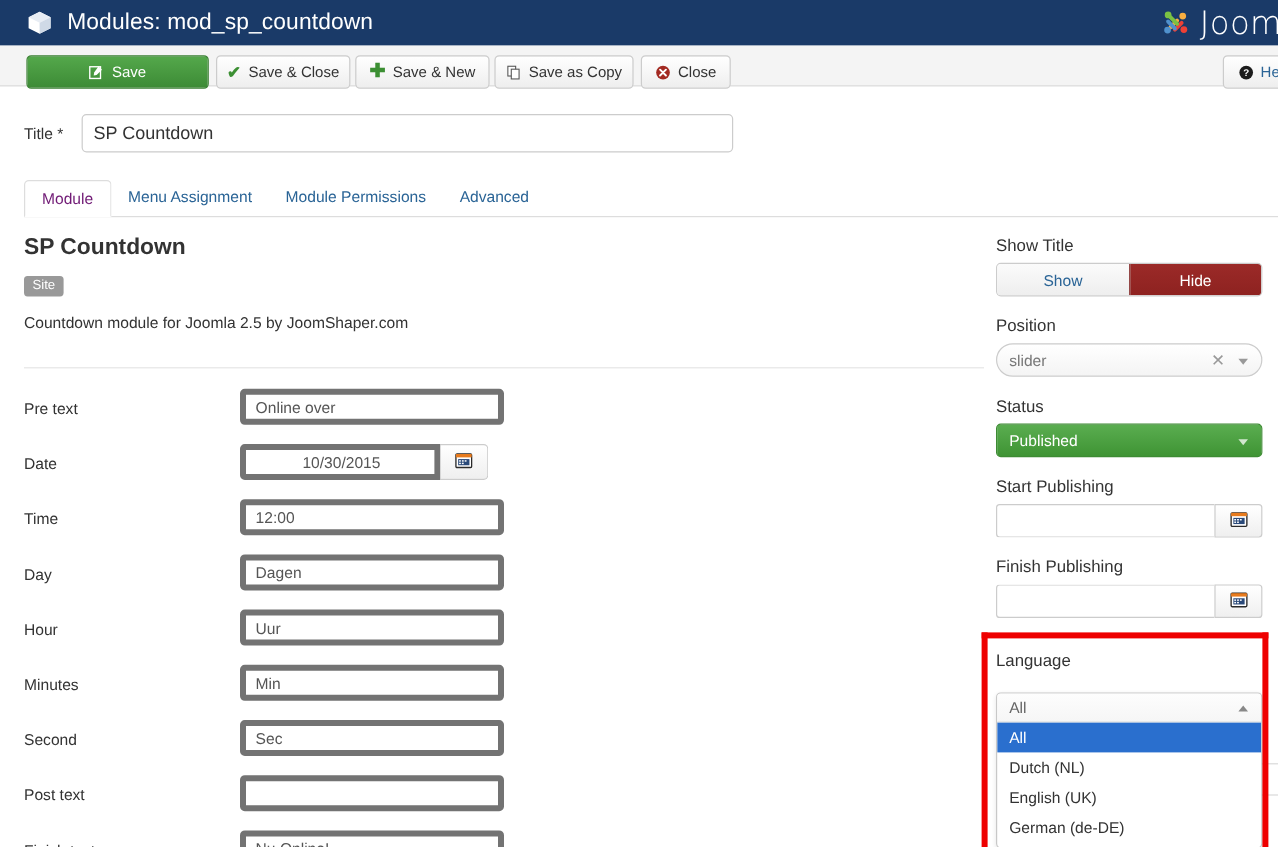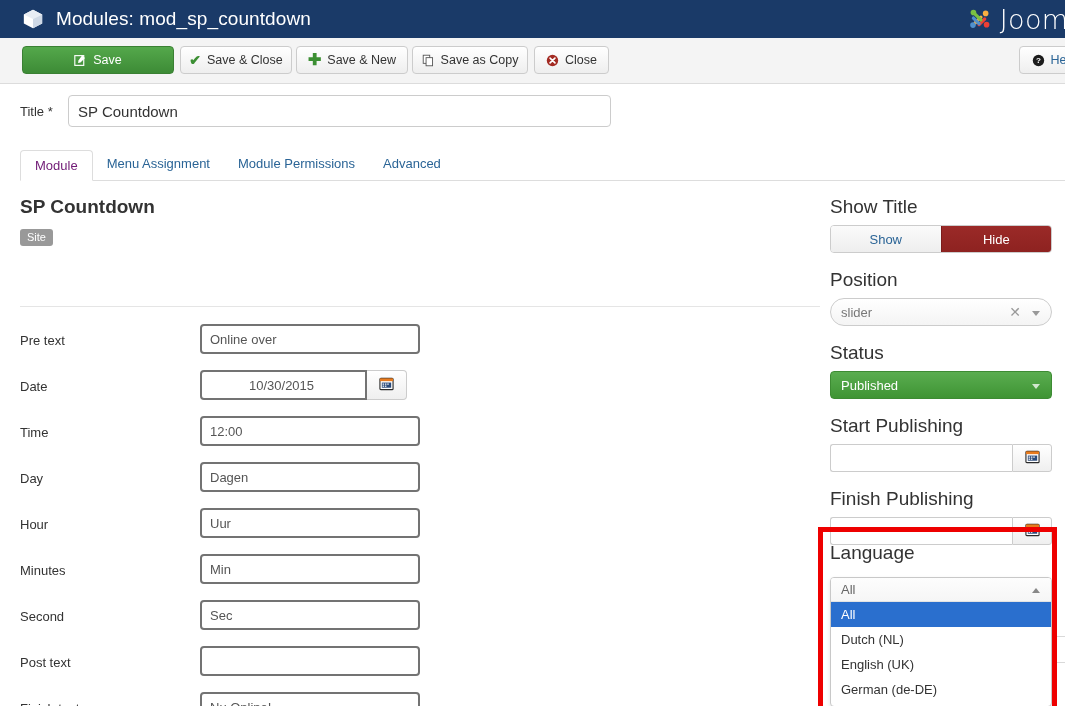--- a/index.html
+++ b/index.html
@@ -32,21 +32,21 @@
   }
   .joomla-mark { width: 30px; height: 30px; display:block; margin-right: 5px; }
   .joomla-word {
     color: #ffffff; font-size: 27px; font-weight: 300;
     letter-spacing: 0.3px; white-space: nowrap;
     font-family: "DejaVu Sans", sans-serif;
   }
 
   
   .toolbar {
-    position: absolute; left: 0; top: 38px; width: 1065px; height: 46px;
+    position: absolute; left: 0; top: 38px; width: 1065px; height: 34px;
     background: #f4f4f4;
     border-bottom: 1px solid #dcdcdc;
   }
   .btn {
     position: absolute; top: 8px; height: 28px;
     display: inline-flex; align-items: center; justify-content: center;
     border-radius: 4px; border: 1px solid #cccccc;
     background: linear-gradient(to bottom, #ffffff 0%, #eeeeee 100%);
     font-size: 12.5px; color: #333333; white-space: nowrap;
     padding: 0 11px; cursor: pointer; user-select: none;
@@ -116,36 +116,36 @@
 
   
   .form-rows { position: absolute; left: 20px; top: 324px; width: 800px; }
   .form-row { position: relative; height: 46px; }
   .form-row .lbl {
     position: absolute; left: 0; top: 9px;
     font-size: 13px; color: #333333; white-space: nowrap;
   }
   .form-row .fld {
     position: absolute; left: 180px; top: 0; width: 220px; height: 30px;
-    border: 2px solid #737373; border-radius: 4px; background: #ffffff;
+    border: 5px solid #737373; border-radius: 4px; background: #ffffff;
     font-family: "Liberation Sans", sans-serif; font-size: 13px; color: #555555;
     padding: 0 8px; outline: none;
   }
   .form-row .fld.with-btn { width: 167px; border-radius: 4px 0 0 4px; padding-left: 47px; }
   .cal-btn {
     position: absolute; left: 347px; top: 0; width: 40px; height: 30px;
     border: 1px solid #cccccc; border-left: none; border-radius: 0 4px 4px 0;
     background: linear-gradient(to bottom, #ffffff 0%, #efefef 100%);
     display: flex; align-items: center; justify-content: center; cursor: pointer;
   }
 
   
   .sidebar { position: absolute; left: 830px; top: 196px; width: 222px; }
   .side-label {
-    font-size: 19px; color: #333333; margin-bottom: 7px; display: block;
+    font-size: 14px; color: #333333; margin-bottom: 7px; display: block;
   }
   .side-group { margin-bottom: 16px; }
 
   .btn-group {
     display: flex; width: 222px; height: 28px;
     border-radius: 4px; overflow: hidden; border: 1px solid #cccccc;
   }
   .bg-btn {
     flex: 1; display: flex; align-items: center; justify-content: center;
     font-size: 13px; cursor: pointer; user-select: none;
@@ -344,20 +344,21 @@
   <div class="tabs">
     <div class="tab active">Module</div>
     <div class="tab">Menu Assignment</div>
     <div class="tab">Module Permissions</div>
     <div class="tab">Advanced</div>
   </div>
 
   <div class="content-left">
     <h2 class="module-heading">SP Countdown</h2>
     <span class="site-badge">Site</span>
+    <div class="module-desc">Countdown module for Joomla 2.5 by JoomShaper.com</div>
   </div>
   <div class="hrule"></div>
 
   <div class="form-rows">
 
     <div class="form-row">
       <span class="lbl">Pre text</span>
       <input class="fld" type="text" value="Online over" style="">
     </div>
 

